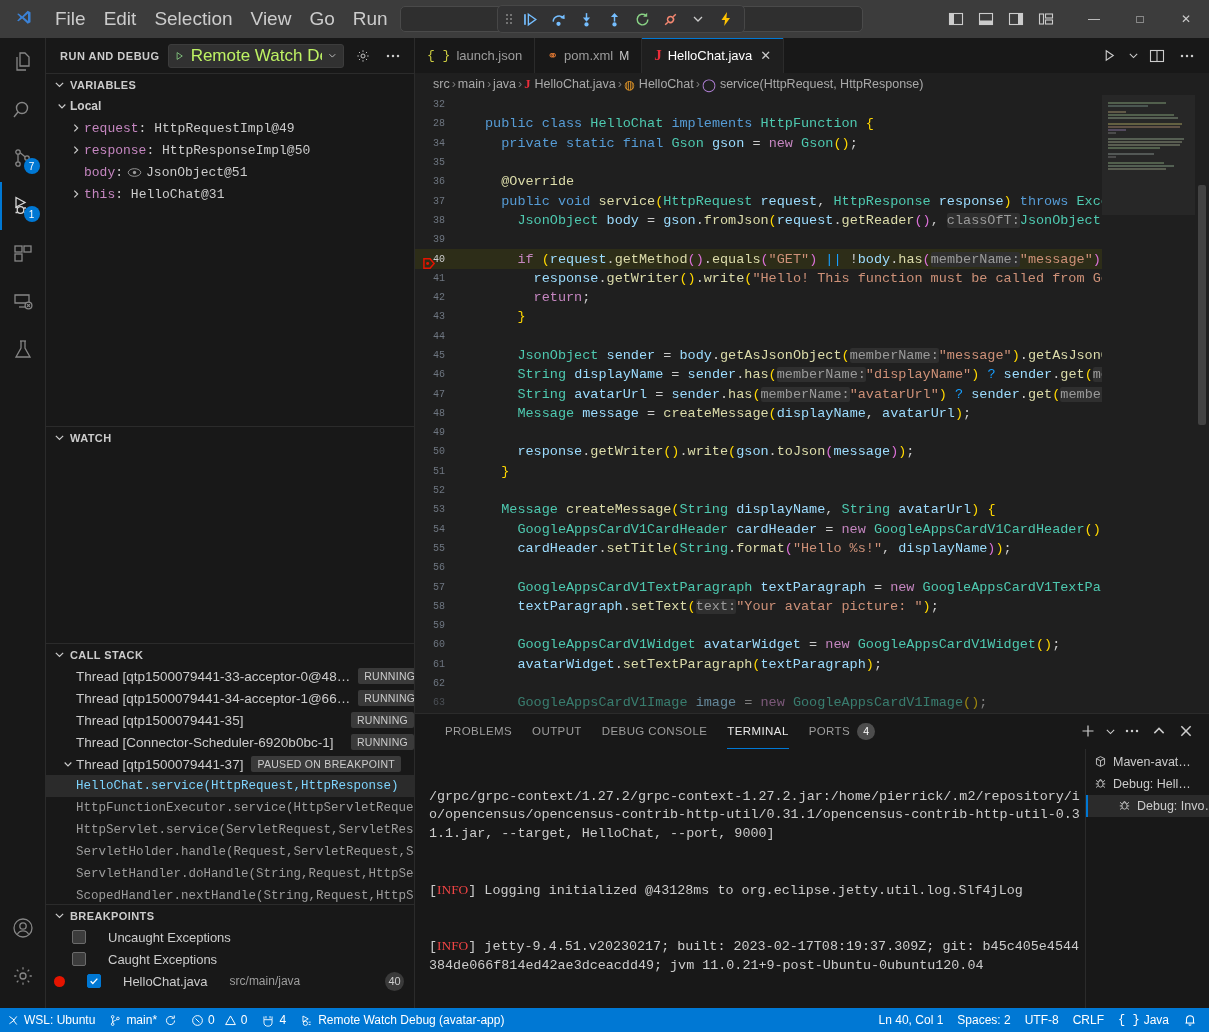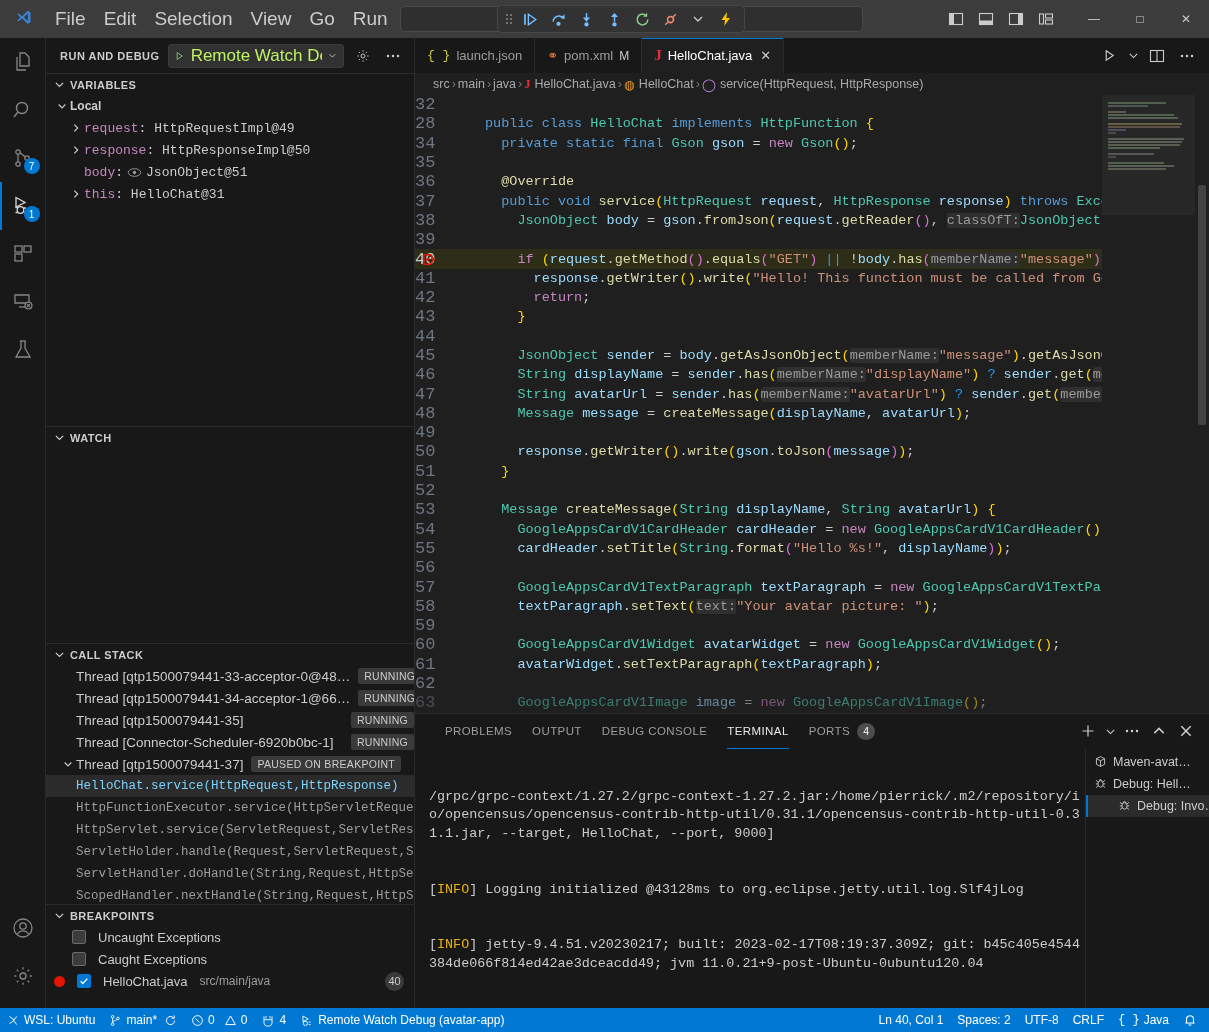--- a/index.html
+++ b/index.html
@@ -120,21 +120,21 @@
     white-space: nowrap; overflow: hidden;
   }
   .cs-row.selected { background: #2b2b2b; }
   .cs-thread { color: #cccccc; font-size: 13.5px; }
   .cs-frame { color: #9d9d9d; font-family: "Liberation Mono", monospace; font-size: 12.5px; }
   .cs-frame.top { color: #7dd3fc; }
   .cs-state {
     background: #3a3a3a; color: #cccccc; font-size: 10.5px; letter-spacing: .3px;
     padding: 2px 6px; border-radius: 2px; margin-left: 8px; white-space: nowrap;
   }
-  .bp-row { height: 22px; display: flex; align-items: center; gap: 12px; font-size: 13px; padding-left: 6px; }
+  .bp-row { height: 22px; display: flex; align-items: center; gap: 22px; font-size: 13px; padding-left: 6px; }
   .bp-check {
     width: 14px; height: 14px; border-radius: 2px; background: #3c3c3c; border: 1px solid #6b6b6b;
     display: flex; align-items: center; justify-content: center; flex: 0 0 14px;
   }
   .bp-check.on { background: #0078d4; border-color: #0078d4; }
   .bp-dot { width: 11px; height: 11px; border-radius: 50%; background: #e51400; flex: 0 0 11px; }
   .bp-path { color: #9d9d9d; font-size: 12px; }
   .bp-count {
     margin-left: auto; margin-right: 10px; background: #3a3a3a; color: #cccccc;
     border-radius: 10px; min-width: 19px; height: 19px; font-size: 11px;
@@ -162,22 +162,22 @@
     height: 22px; display: flex; align-items: center; padding-left: 18px; 
     font-size: 12.5px; color: #a9a9a9; background: #1f1f1f; flex: 0 0 22px; white-space: nowrap;
   }
   .bc-sep { color: #7a7a7a; margin: 0 2px; }
   .bc-item { display: flex; align-items: center; gap: 4px; }
 
   .code-wrap { flex: 1; display: flex; position: relative; overflow: hidden; background: #1f1f1f; min-height: 0; }
   .code-scroll { flex: 1; position: relative; overflow: hidden; }
   .code-line { height: 19.3px; display: flex; align-items: center; white-space: pre; font-family: "Liberation Mono", monospace; font-size: 13.5px; }
   .gutter {
-    width: 62px; flex: 0 0 62px; text-align: left; padding-right: 14px; color: #6e7681;
-    font-family: "Liberation Mono", monospace; font-size: 17px; position: relative;
+    width: 62px; flex: 0 0 62px; text-align: center; padding-right: 14px; color: #6e7681;
+    font-family: "Liberation Mono", monospace; font-size: 10px; position: relative;
   }
   .gutter.cur { color: #cccccc; }
   .bp-marker {
     position: absolute; left: 8px; top: 3px; width: 13px; height: 13px;
   }
   .code-text { padding-left: 8px; }
   .line-hl { background: #2d2d18; }
 
   
   .k  { color: #569cd6; }   
@@ -222,21 +222,21 @@
   .panel-actions { margin-left: auto; display: flex; align-items: center; gap: 1px; padding-right: 10px; }
   .pa-btn { width: 26px; height: 26px; display: flex; align-items: center; justify-content: center; color: #cccccc; }
 
   .panel-body { flex: 1; display: flex; min-height: 0; }
   .terminal {
     flex: 1; padding: 2px 0 0 14px; overflow: hidden;
     font-family: "Liberation Mono", monospace; font-size: 13.4px; line-height: 18.6px;
     color: #cccccc; white-space: pre-wrap; word-break: break-all;
   }
   .term-line { white-space: pre-wrap; }
-  .info-tag { color: #eab308; }
+  .info-tag { color: #ef4444; font-family: Liberation Serif, serif; }
   .term-list {
     width: 124px; flex: 0 0 124px; background: #181818; border-left: 1px solid #2b2b2b;
     padding-top: 2px;
   }
   .tl-item {
     height: 22px; display: flex; align-items: center; gap: 6px; padding-left: 8px;
     font-size: 12.5px; color: #cccccc; position: relative; white-space: nowrap; overflow: hidden;
   }
   .tl-item.active { background: #2b2b2b; padding-left: 32px; }
   .tl-item.active::before { content:""; position:absolute; left:0; top:0; bottom:0; width:2px; background:#0078d4; }

